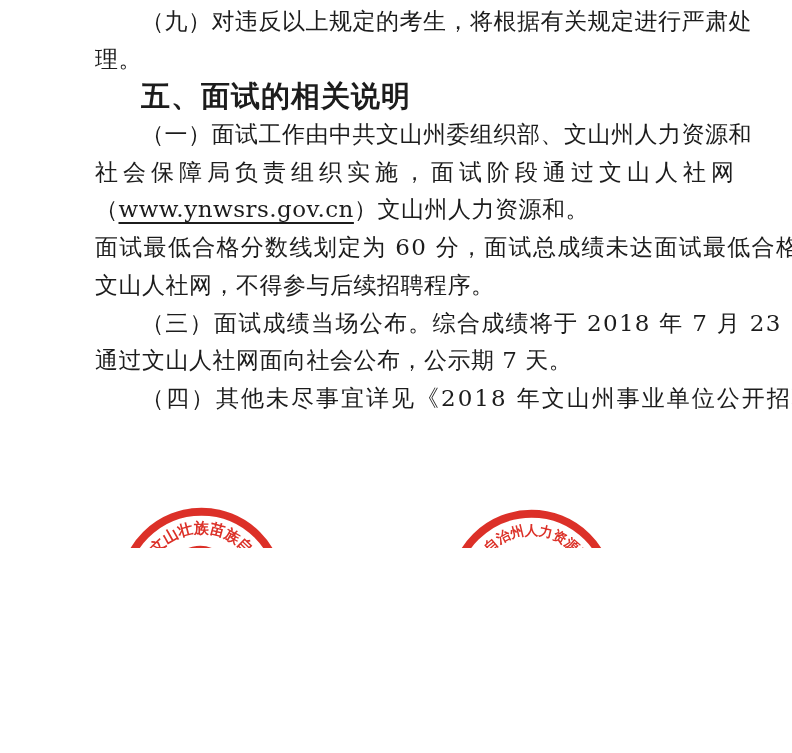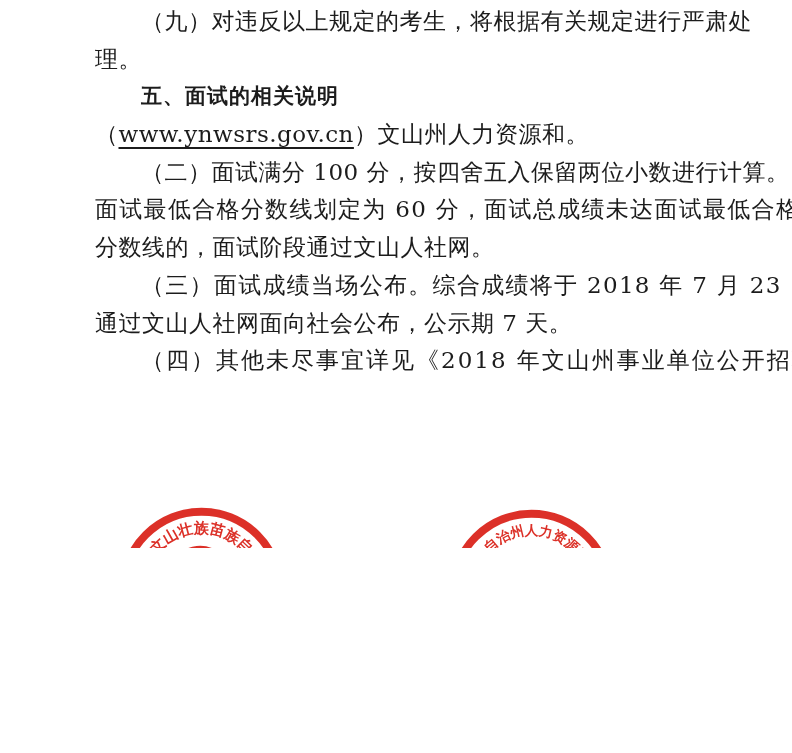--- a/index.html
+++ b/index.html
@@ -3,21 +3,21 @@
 <meta charset="utf-8">
 <style>
   html,body{margin:0;padding:0;background:#ffffff;}
   .page{
     position:relative;width:792px;height:548px;background:#ffffff;overflow:hidden;
     font-family:"DejaVu Serif","Liberation Serif",serif;color:#1c1c1c;
   }
   .textcol{position:absolute;left:95px;top:3px;width:660px;}
   .line{height:37.7px;line-height:37.7px;font-size:23px;white-space:nowrap;letter-spacing:0.5px;}
   .ind{padding-left:46px;}
-  .heading{font-weight:bold;font-family:Liberation Serif, serif;font-size:21px;letter-spacing:1px;}
+  .heading{font-weight:bold;font-family:Liberation Serif, serif;font-size:29px;letter-spacing:1px;}
   .ls1{letter-spacing:1.3px;}
   .ls2{letter-spacing:2px;}
   .spread{letter-spacing:5px;}
   .url{
     text-decoration-line:underline;
     text-decoration-style:wavy;
     text-decoration-color:#e02a1a;
     text-decoration-thickness:1px;
     text-underline-offset:5px;
     text-decoration:underline;
@@ -36,24 +36,25 @@
 </style>
 </head>
 <body>
 
 <div class="page">
 
   <div class="textcol">
     <div class="line ind">（九）对违反以上规定的考生，将根据有关规定进行严肃处</div>
     <div class="line">理。</div>
     <div class="line ind heading">五、面试的相关说明</div>
+    <div class="line ind">（一）面试工作由中共文山州委组织部、文山州人力资源和</div>
+    <div class="line spread">社会保障局负责组织实施，面试阶段通过文山人社网</div>
     <div class="line"><span>（</span><span class="url">www.ynwsrs.gov.cn</span><span>）文山州人力资源和。</span></div>
-    <div class="line ind">（二）面试满分 100 分，按四舍五入保留两位小数进行计算。</div>
     <div class="line ls1">面试最低合格分数线划定为 60 分，面试总成绩未达面试最低合格</div>
-    <div class="line">分数线的，面试阶段通过文山人社网。</div>
+    <div class="line">文山人社网，不得参与后续招聘程序。</div>
     <div class="line ind ls1">（三）面试成绩当场公布。综合成绩将于 2018 年 7 月 23 日</div>
     <div class="line">通过文山人社网面向社会公布，公示期 7 天。</div>
     <div class="line ind ls2">（四）其他未尽事宜详见《2018 年文山州事业单位公开招聘</div>
   </div>
 
   <div class="sig sig-left">中共文山州委组织部</div>
   <div class="sig sig-right">文山州人力资源和社会保障局</div>
   <div class="sig sig-date">2018 年 7 月 13 日</div>
 
   <div class="seal seal-left">

